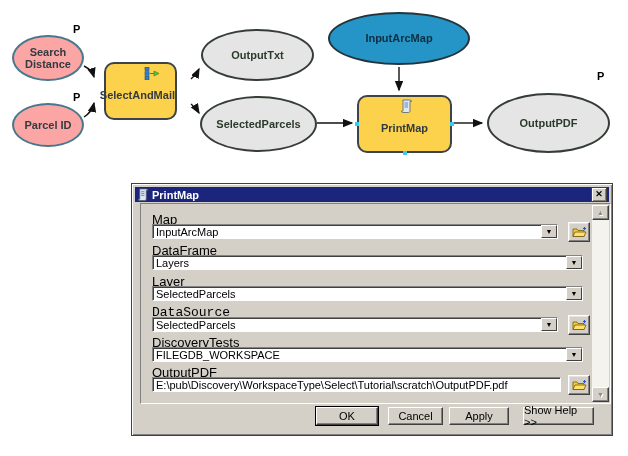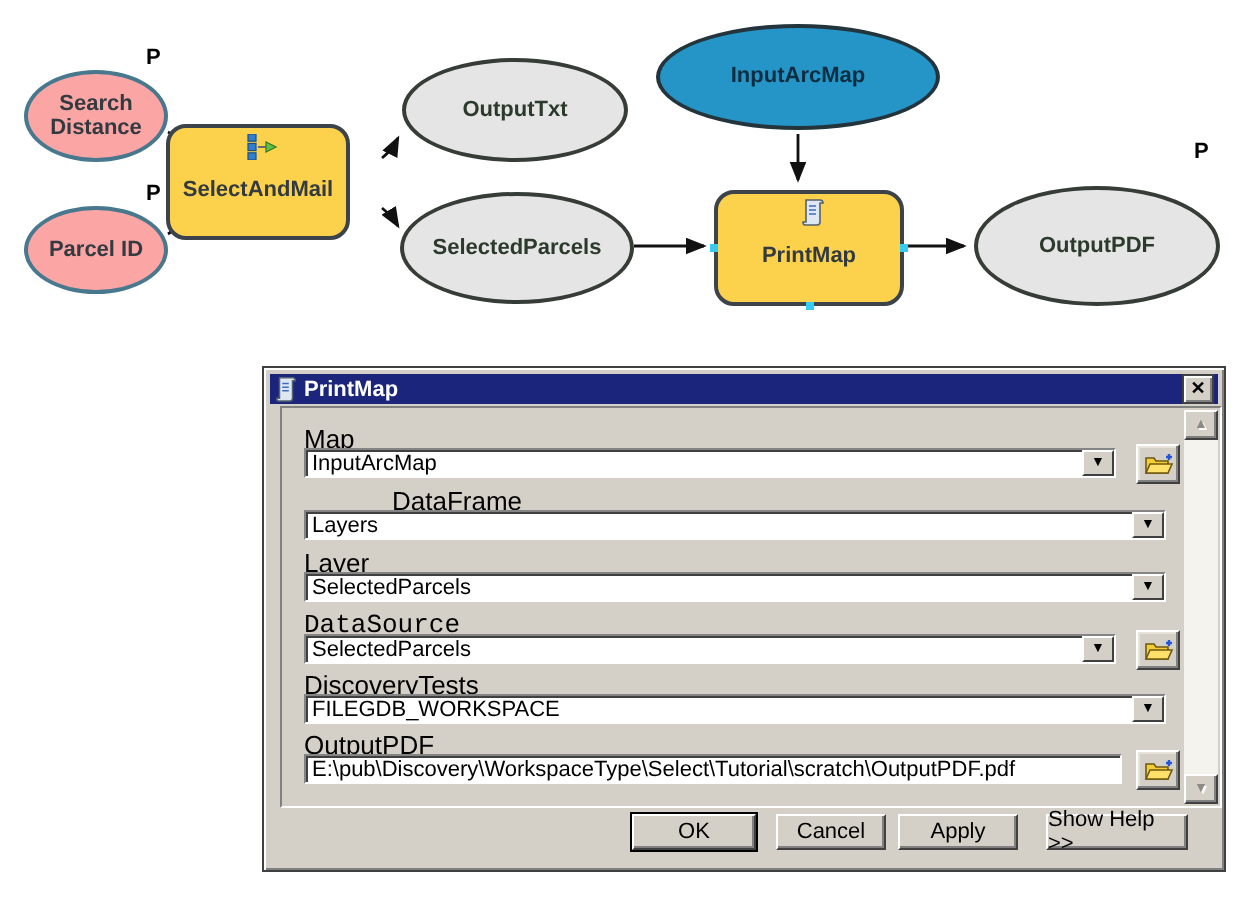--- a/index.html
+++ b/index.html
@@ -91,21 +91,21 @@
     <div class="p-label" style="left:73px; top:23px;">P</div>
     <div class="ellipse cyan" style="left:12px; top:35px; width:72px; height:46px;">
       <div class="node-text">Search Distance</div>
     </div>
 
     <div class="p-label" style="left:73px; top:91px;">P</div>
     <div class="ellipse cyan" style="left:12px; top:103px; width:72px; height:44px;">
       <div class="node-text">Parcel ID</div>
     </div>
 
-    <div class="toolbox" style="left:83px; top:62px; width:92px; height:58px;">
+    <div class="toolbox" style="left:104px; top:62px; width:73px; height:58px;justify-content:flex-end;">
       <svg class="box-icon" style="left:38px; top:3px;" width="17" height="13" viewBox="0 0 17 13">
         <rect x="1" y="0" width="4" height="3.6" fill="#2f7fd0" stroke="#1d4e86" stroke-width="0.6"></rect>
         <rect x="1" y="4.7" width="4" height="3.6" fill="#2f7fd0" stroke="#1d4e86" stroke-width="0.6"></rect>
         <rect x="1" y="9.4" width="4" height="3.6" fill="#2f7fd0" stroke="#1d4e86" stroke-width="0.6"></rect>
         <path d="M6,6.5 L10,6.5" stroke="#6a6a6a" stroke-width="1"></path>
         <path d="M10,9 L10,4 L15,6.5 z" fill="#5fc244" stroke="#2f7a22" stroke-width="0.6"></path>
       </svg>
       <div class="node-text" style="margin-top:8px;">SelectAndMail</div>
     </div>
 
@@ -157,21 +157,21 @@
         <div class="drop-btn">▼</div>
       </div>
       <div class="browse-btn" style="left:427px; top:18px;">
         <svg width="15" height="12" viewBox="0 0 15 12">
           <path d="M1,3 L5,3 L6,4.5 L12,4.5 L12,10.5 L1,10.5 z" fill="#f5cd37" stroke="#6e5a10" stroke-width="0.8"></path>
           <path d="M1,10.5 L3,6 L14,6 L12,10.5 z" fill="#ffe06a" stroke="#6e5a10" stroke-width="0.8"></path>
           <path d="M12.5,1 L12.5,4 M11,2.5 L14,2.5" stroke="#2255dd" stroke-width="1.2"></path>
         </svg>
       </div>
 
-      <div class="fld-label" style="top:39px;margin-left:44px;">DataFrame</div>
+      <div class="fld-label" style="top:39px;">DataFrame</div>
       <div class="fld" style="top:51px; width:431px;">
         <div class="val">Layers</div>
         <div class="drop-btn">▼</div>
       </div>
 
       <div class="fld-label" style="top:70px;">Layer</div>
       <div class="fld" style="top:82px; width:431px;">
         <div class="val">SelectedParcels</div>
         <div class="drop-btn">▼</div>
       </div>

